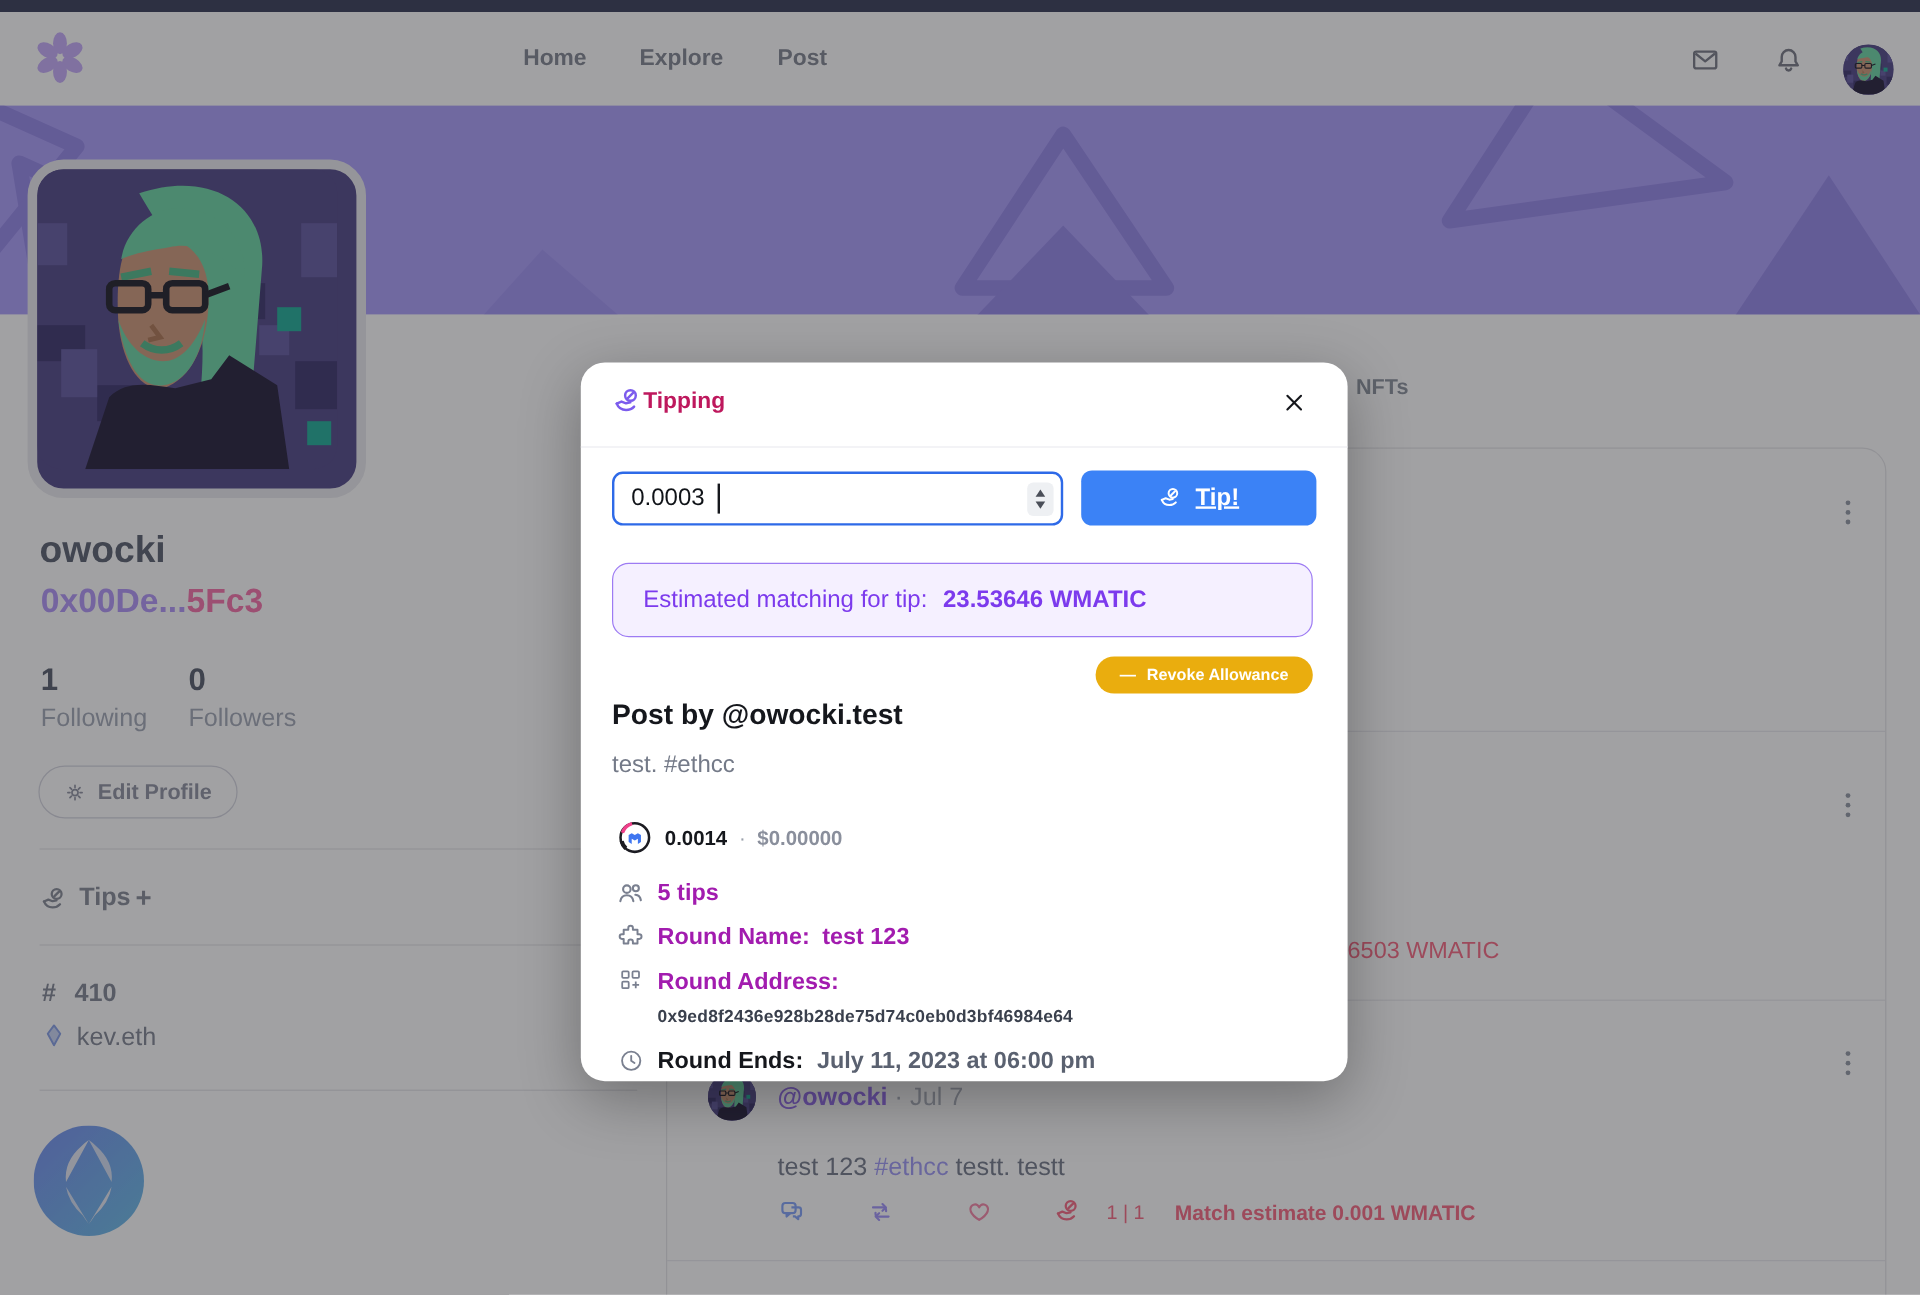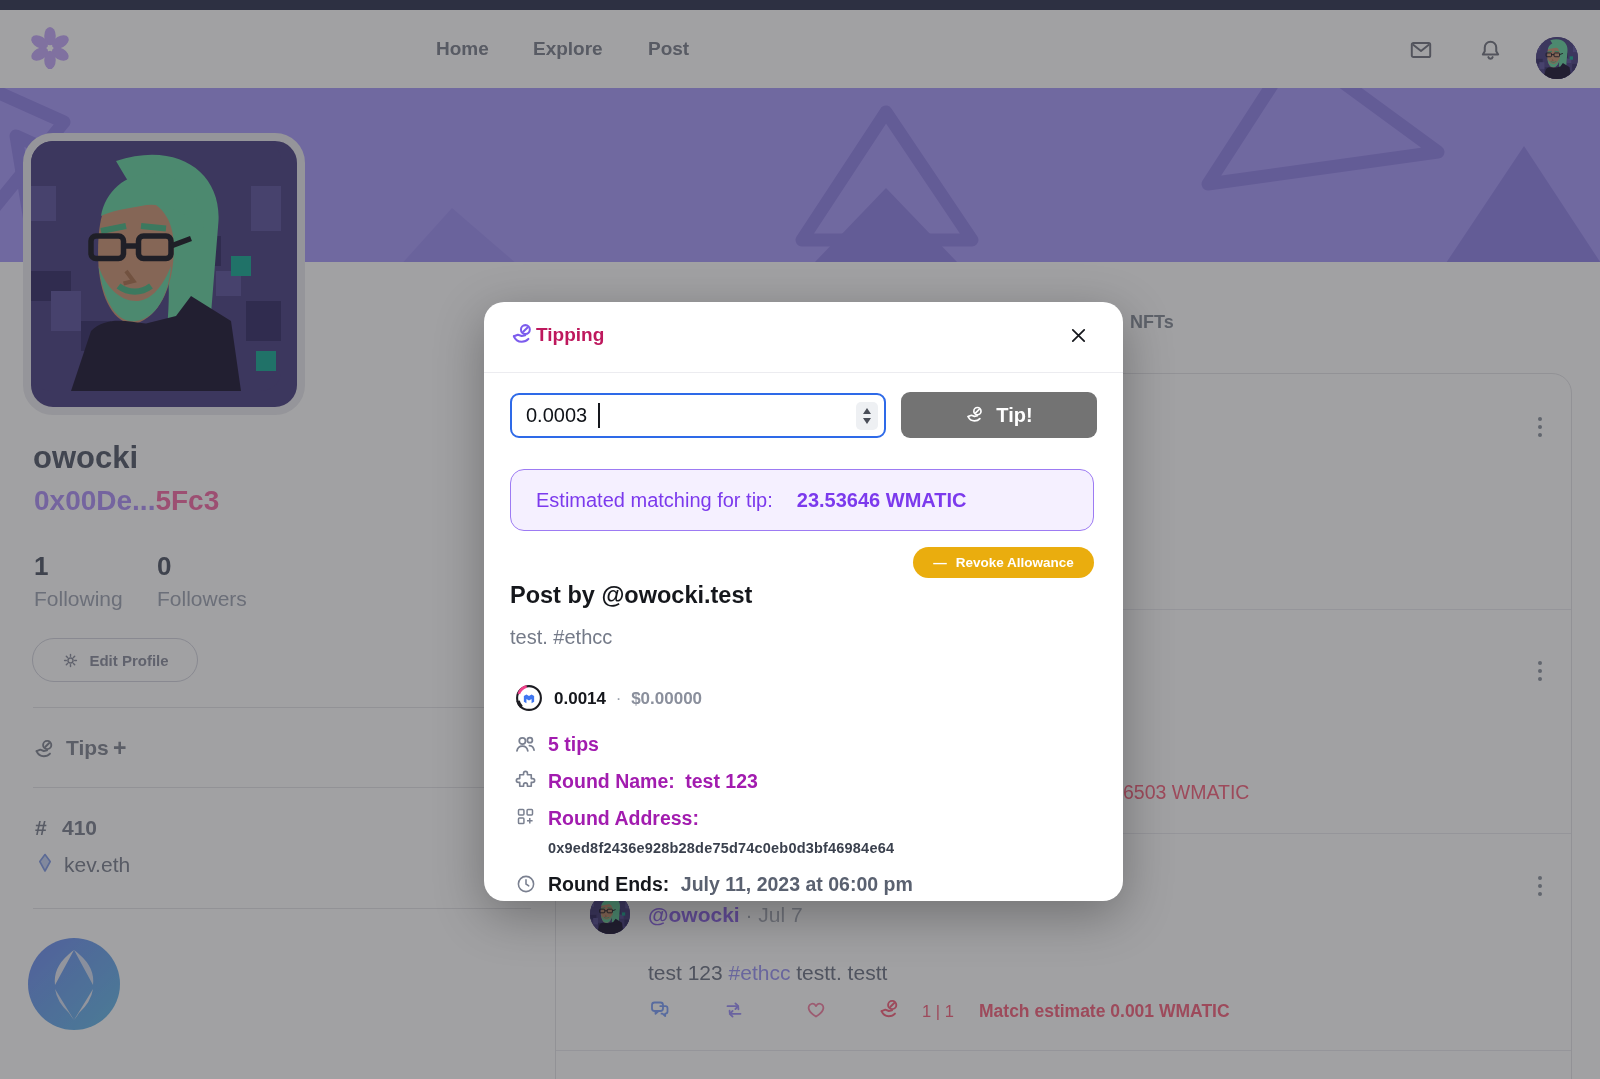--- a/index.html
+++ b/index.html
@@ -23,43 +23,43 @@
   #pfpcard{left:23px;top:133px;width:266px;height:266px;border:8px solid #ececf0;border-radius:30px;
     overflow:hidden;background:#5d5490;}
   #pfpcard svg{display:block;border-radius:20px;}
   .divider{height:1px;background:#e7e7ea;}
   #profname{left:33px;top:440px;font-size:31px;font-weight:800;color:#656b79;}
   #profaddr{left:34px;top:485px;font-size:28px;font-weight:700;cursor:pointer;}
   .statval{font-size:26px;font-weight:700;color:#626876;}
   .statlabel{font-size:21px;color:#a9aebb;}
   #editbtn{left:32px;top:638px;width:166px;height:44px;border:1.5px solid #d8d9e2;border-radius:22px;
     display:flex;align-items:center;justify-content:center;gap:9px;color:#979aa8;cursor:pointer;box-sizing:border-box;}
-  #editbtn span{font-size:15px;font-weight:700;}
+  #editbtn span{font-size:18px;font-weight:700;}
   .siderow-text{font-size:21px;font-weight:600;color:#898e9b;}
   
   #feedcard{left:555px;top:373px;width:1017px;height:710px;background:#ffffff;border:1px solid #e7e7ea;
     border-radius:20px 20px 0 0;box-sizing:border-box;}
   .kebab{width:20px;height:40px;display:flex;flex-direction:column;align-items:center;justify-content:center;gap:4px;cursor:pointer;}
   .kebab i{width:4px;height:4px;border-radius:50%;background:#9aa0ab;}
   .rose{color:#f8738c;}
   .actionicon{width:24px;height:24px;cursor:pointer;}
   
   #overlay{position:absolute;inset:0;width:1600px;height:1079px;background:rgba(8,8,14,0.38);z-index:50;}
   #modal{position:absolute;left:484px;top:302px;width:639px;height:599px;background:#ffffff;border-radius:20px;
     box-shadow:0 14px 50px rgba(0,0,0,0.30);z-index:60;}
   #modaltitle{left:52px;top:22px;font-size:19px;font-weight:800;color:#be185d;}
   #amountinput{position:absolute;left:26px;top:91px;width:376px;height:45px;border:2px solid #2e6ae8;border-radius:9px;
     font-size:20px;color:#101318;padding:0 40px 0 14px;box-sizing:border-box;outline:none;font-family:"Liberation Sans",sans-serif;}
   #caret{left:114px;top:101px;width:2px;height:25px;background:#15171c;}
   #spinner{left:372px;top:100px;width:22px;height:28px;background:#eef0f3;border-radius:5px;
     display:flex;flex-direction:column;align-items:center;justify-content:center;gap:4px;cursor:pointer;}
   .tri-up{width:0;height:0;border-left:4.5px solid transparent;border-right:4.5px solid transparent;border-bottom:6px solid #4a4e58;}
   .tri-down{width:0;height:0;border-left:4.5px solid transparent;border-right:4.5px solid transparent;border-top:6px solid #4a4e58;}
-  #tipbtn{left:417px;top:90px;width:196px;height:46px;background:#737373;border-radius:9px;color:#ffffff;
-    display:flex;align-items:center;justify-content:center;gap:10px;font-size:20px;font-weight:800;cursor:pointer;}
+  #tipbtn{left:417px;top:90px;width:196px;height:46px;background:#3b82f6;border-radius:9px;color:#ffffff;
+    display:flex;align-items:center;justify-content:center;gap:10px;font-size:20px;font-weight:800;cursor:pointer;text-decoration:underline;}
   #matchbox{left:26px;top:167px;width:584px;height:62px;background:#f5f0ff;border:1.5px solid #9d7bf3;border-radius:14px;
     display:flex;align-items:center;padding-left:25px;box-sizing:border-box;font-size:20px;color:#7c3aed;}
   #revokebtn{left:429px;top:245px;width:181px;height:31px;background:#eaad0e;border-radius:16px;color:#ffffff;
     display:flex;align-items:center;justify-content:center;gap:9px;font-size:13.5px;font-weight:700;cursor:pointer;}
   #mpostheading{left:26px;top:280px;font-size:23.5px;font-weight:800;color:#15171c;}
   #mpostbody{left:26px;top:324px;font-size:20px;color:#747a88;}
   .mrow-label{font-size:19.5px;font-weight:600;color:#a21caf;}
   .mrow-icon{color:#7a8090;}
   
   .nowrap{white-space:nowrap;}
@@ -311,21 +311,21 @@
   </div>
   <div id="tipbtn" class="abs">
     <svg width="21" height="21" viewBox="0 0 24 24">
         <use href="#i-tip"></use>
       </svg>
     <span>Tip!</span>
   </div>
 
   <div id="matchbox" class="abs">
     <span>Estimated matching for tip:</span>
-    <span style="font-weight:800;margin-left:24px">23.53646 WMATIC</span>
+    <span style="font-weight:800;margin-left:13px">23.53646 WMATIC</span>
   </div>
 
   <div id="revokebtn" class="abs">
     <span>—</span>
     <span>Revoke Allowance</span>
   </div>
 
   <div id="mpostheading" class="abs">Post by @owocki.test</div>
   <div id="mpostbody" class="abs">test. #ethcc</div>
 

